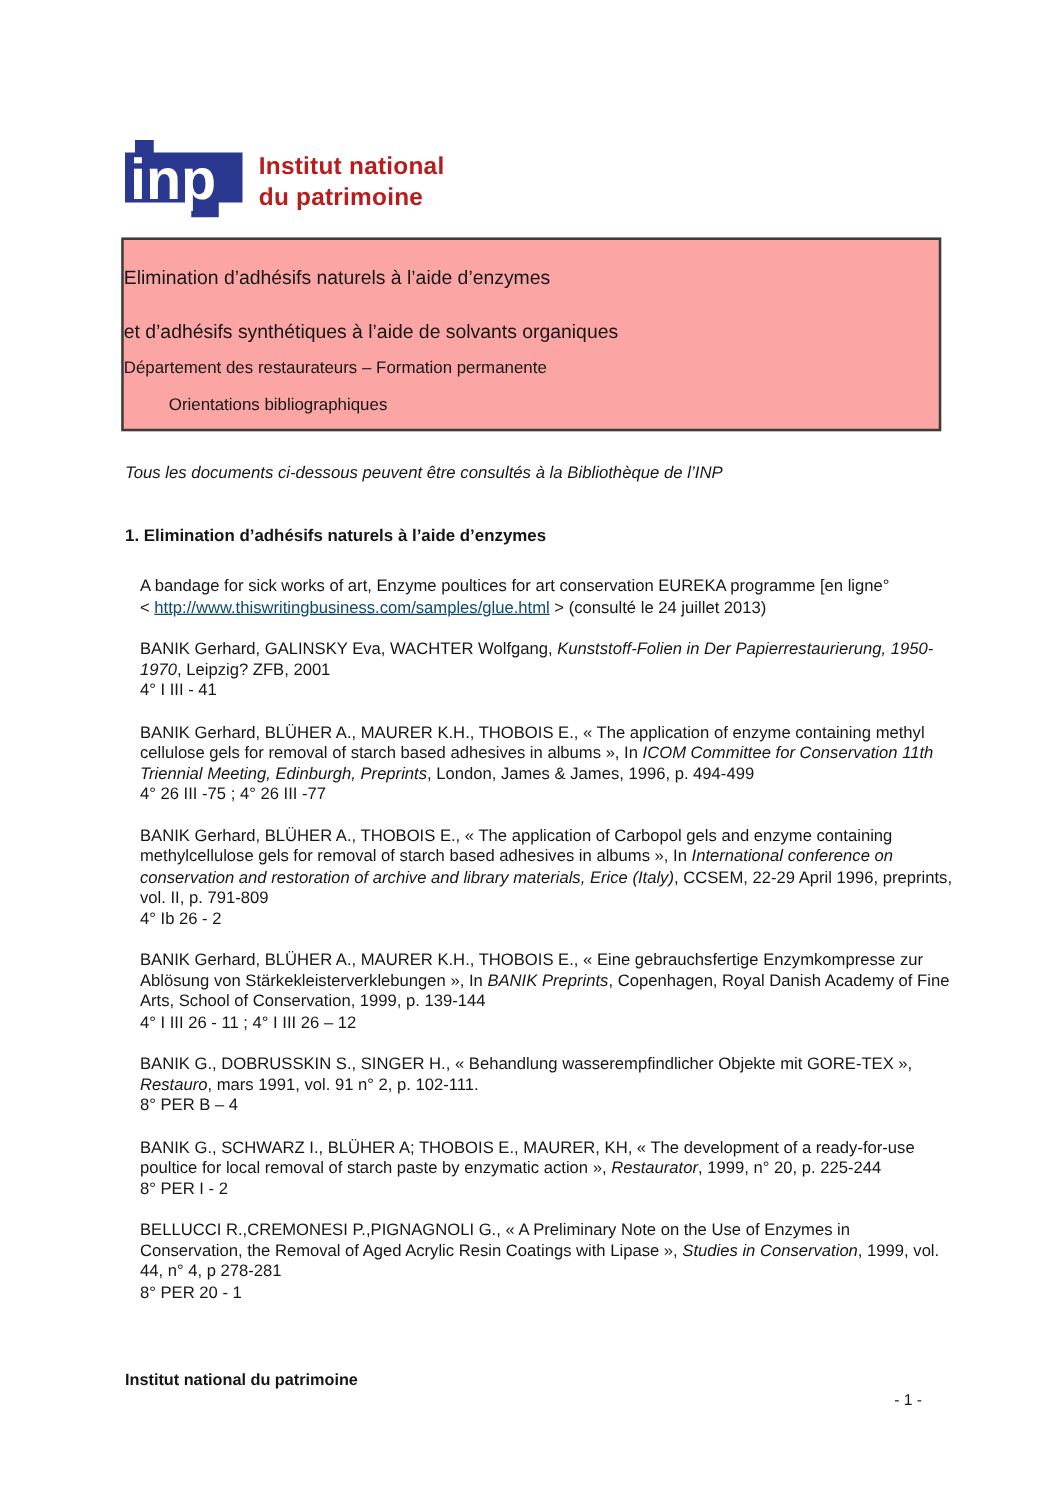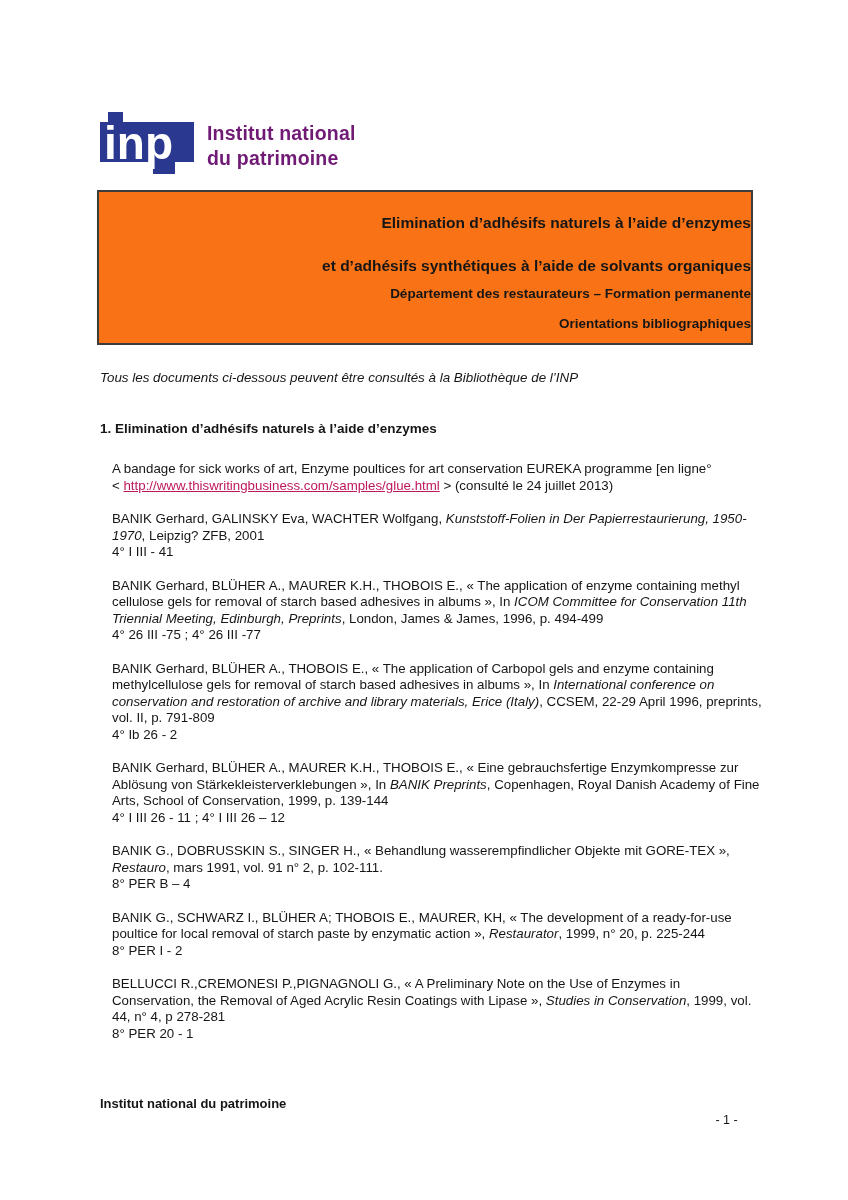--- a/index.html
+++ b/index.html
@@ -22,34 +22,34 @@
     display: flex;
     align-items: flex-start;
   }
   .inp-logo { display: block; }
   .brand-name {
     margin-left: 12px;
     margin-top: 9px;
     font-weight: bold;
     font-size: 19.5px;
     line-height: 25px;
-    color: #701a75;
+    color: #b91c1c;
     letter-spacing: 0.2px;
   }
 
   
   .title-box {
     position: absolute;
     left: 97px;
     top: 190px;
     width: 656px;
     border: 2px solid #3c3c3c;
-    text-align: right;
-    font-weight: bold;
-    background: #f97316;
+    text-align: left;
+    font-weight: normal;
+    background: #fca5a5;
   }
   .title-box .t1 { margin-top: 22px; font-size: 15.5px; }
   .title-box .t2 { margin-top: 25px; font-size: 15.5px; }
   .title-box .t3 { margin-top: 11px; font-size: 13.5px; }
   .title-box .t4 { margin-top: 15px; font-size: 13.5px; margin-bottom: 12px; padding-left: 36px; }
 
   
   .tagline {
     position: absolute;
     left: 100px;
@@ -72,21 +72,21 @@
   
   .bib {
     position: absolute;
     left: 112px;
     top: 461px;
     width: 652px;
     font-size: 13.3px;
     line-height: 16.5px;
   }
   .bib p.entry { margin: 0 0 17px 0; }
-  .bib a { color: #be185d; text-decoration: underline; }
+  .bib a { color: #0c4a6e; text-decoration: underline; }
   .bib em { font-style: italic; }
 
   
   .footer-org {
     position: absolute;
     left: 100px;
     top: 1096px;
     font-size: 13px;
     font-weight: bold;
   }

